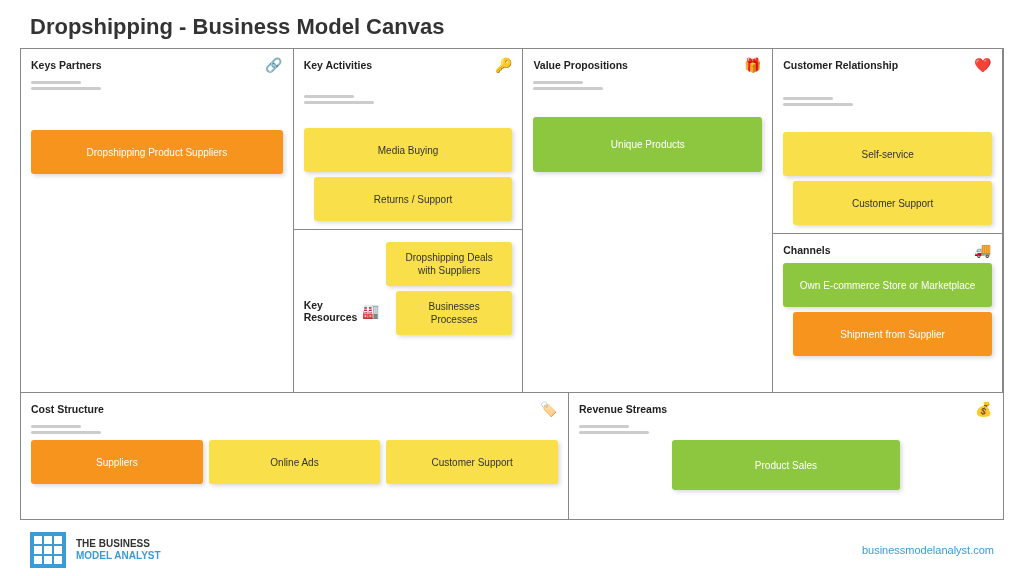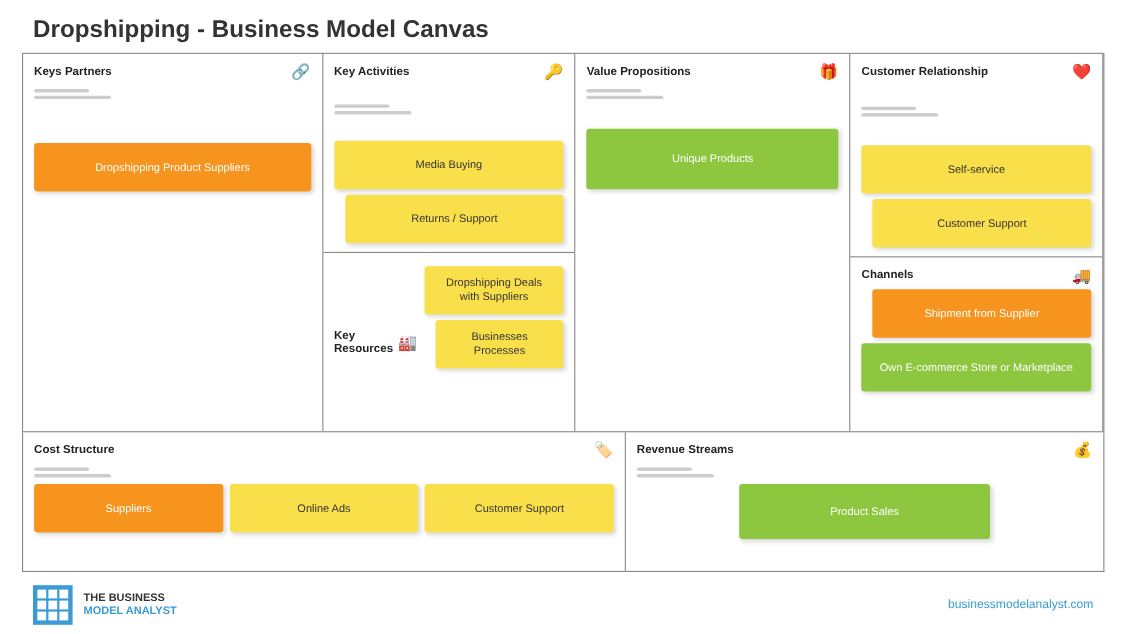--- a/index.html
+++ b/index.html
@@ -306,22 +306,22 @@
           <div class="sticky yellow offset">Customer Support</div>
         </div>
       </div>
 
       <div class="ch-section">
         <div class="cell-title">
           <span>Channels</span>
           <span class="cell-icon">🚚</span>
         </div>
         <div class="stickies-col">
+          <div class="sticky green">Own E-commerce Store or Marketplace</div>
           <div class="sticky orange offset">Shipment from Supplier</div>
-          <div class="sticky green">Own E-commerce Store or Marketplace</div>
         </div>
       </div>
     </div>
 
 
   </div>
 
   <div class="canvas-bottom">
 
     <div class="cell cell-cost">

